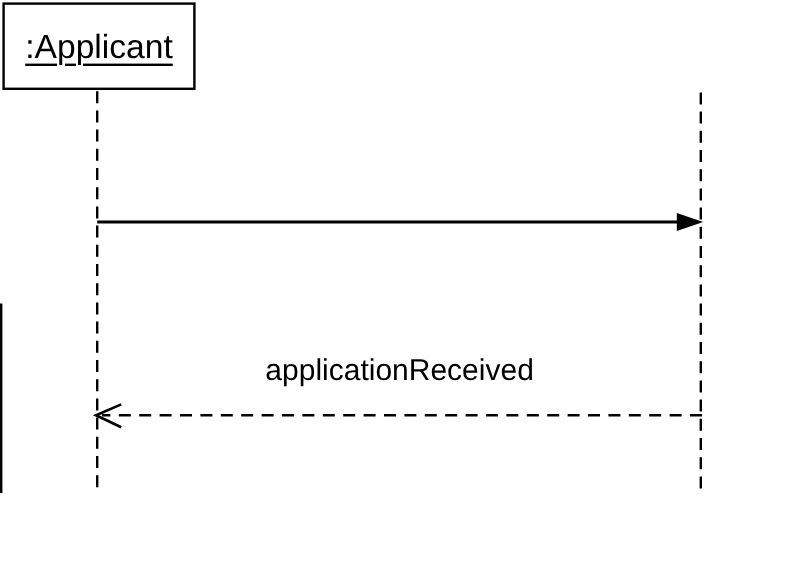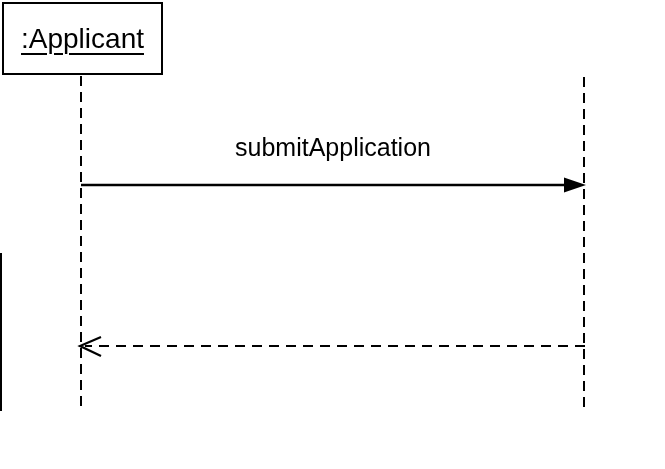--- a/index.html
+++ b/index.html
@@ -69,16 +69,16 @@
     <polygon points="586,185 564,177.5 564,192.5" fill="#000000"></polygon>
     <line x1="585" y1="346" x2="85" y2="346" stroke-width="2.2" stroke-dasharray="10 7" stroke="#000000"></line>
     <polyline points="101,337 80,346 101,356" fill="none" stroke-width="2.2" stroke="#000000"></polyline>
   </svg>
 
   <div class="participant-box" id="applicant-box">
     <span class="participant-label">:Applicant</span>
   </div>
 
 
-  <div class="message-label" id="msg1-label">submitApplication</div>
 
+  <div class="message-label" id="msg2-label">applicationReceived</div>
 
 </div>
 
 </body></html>

